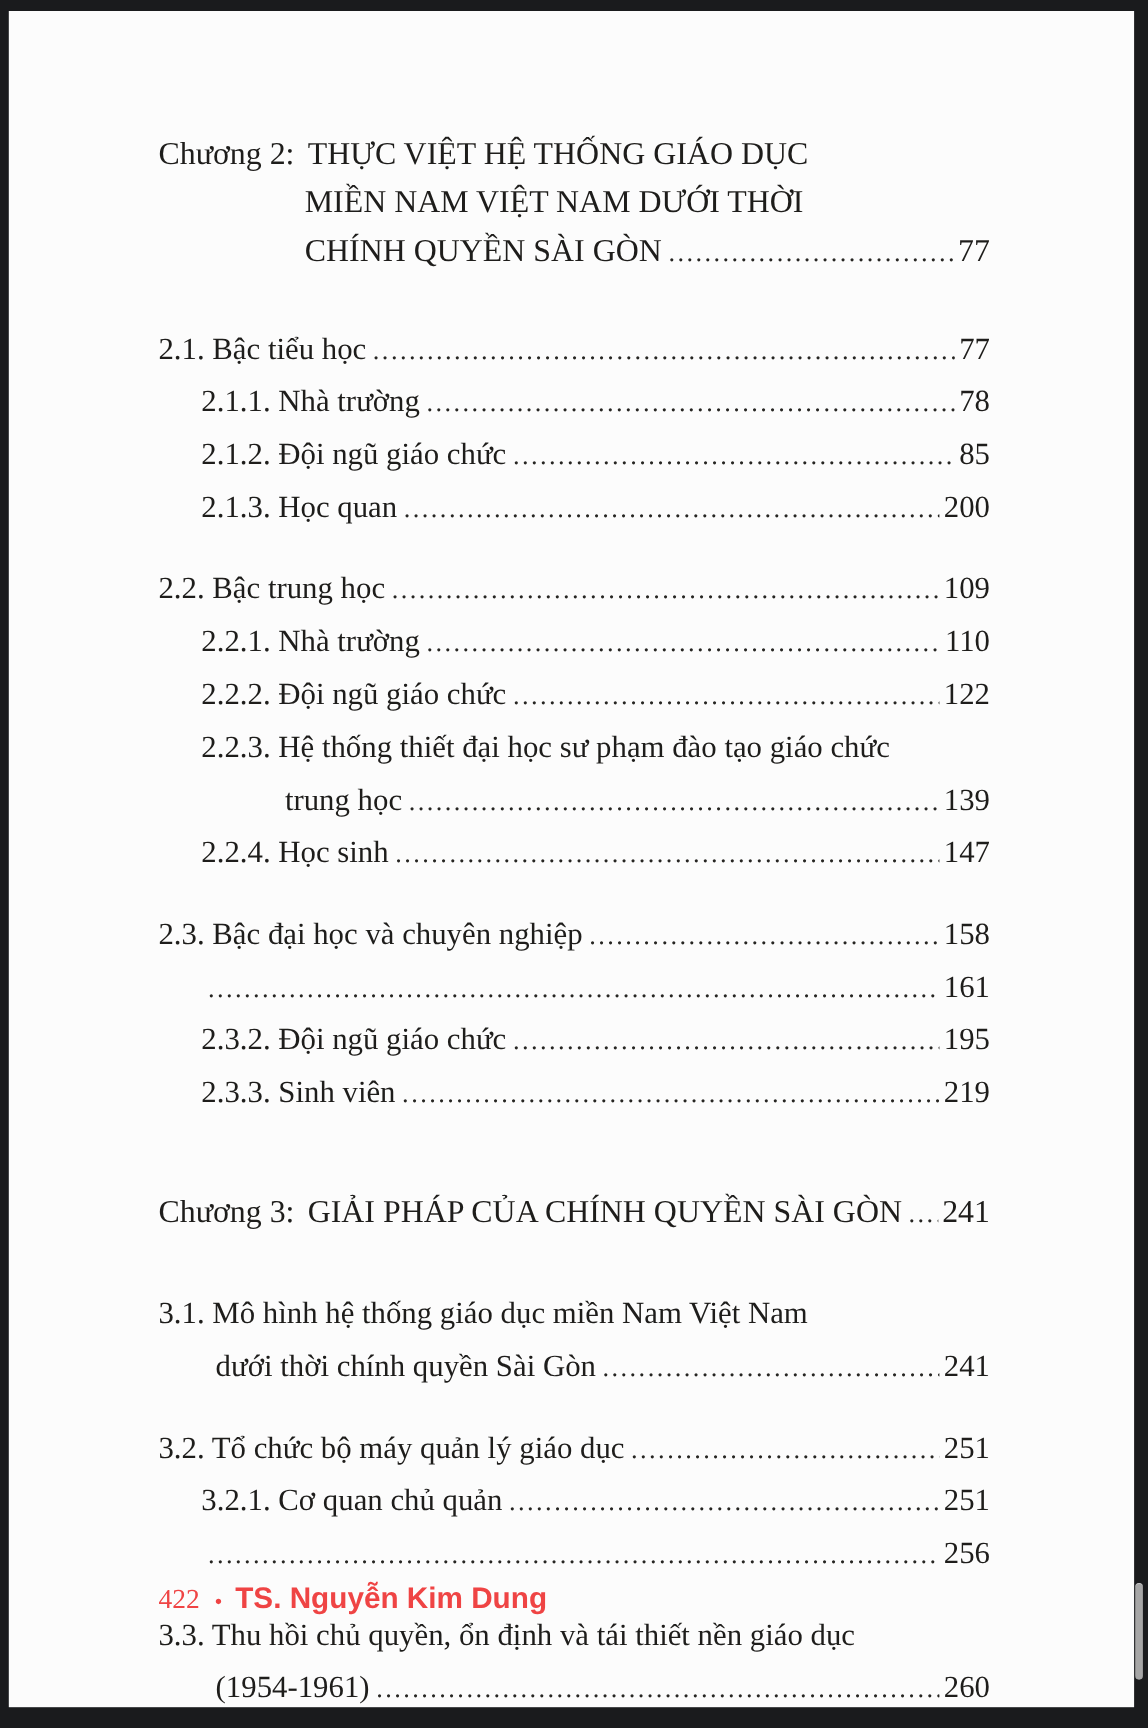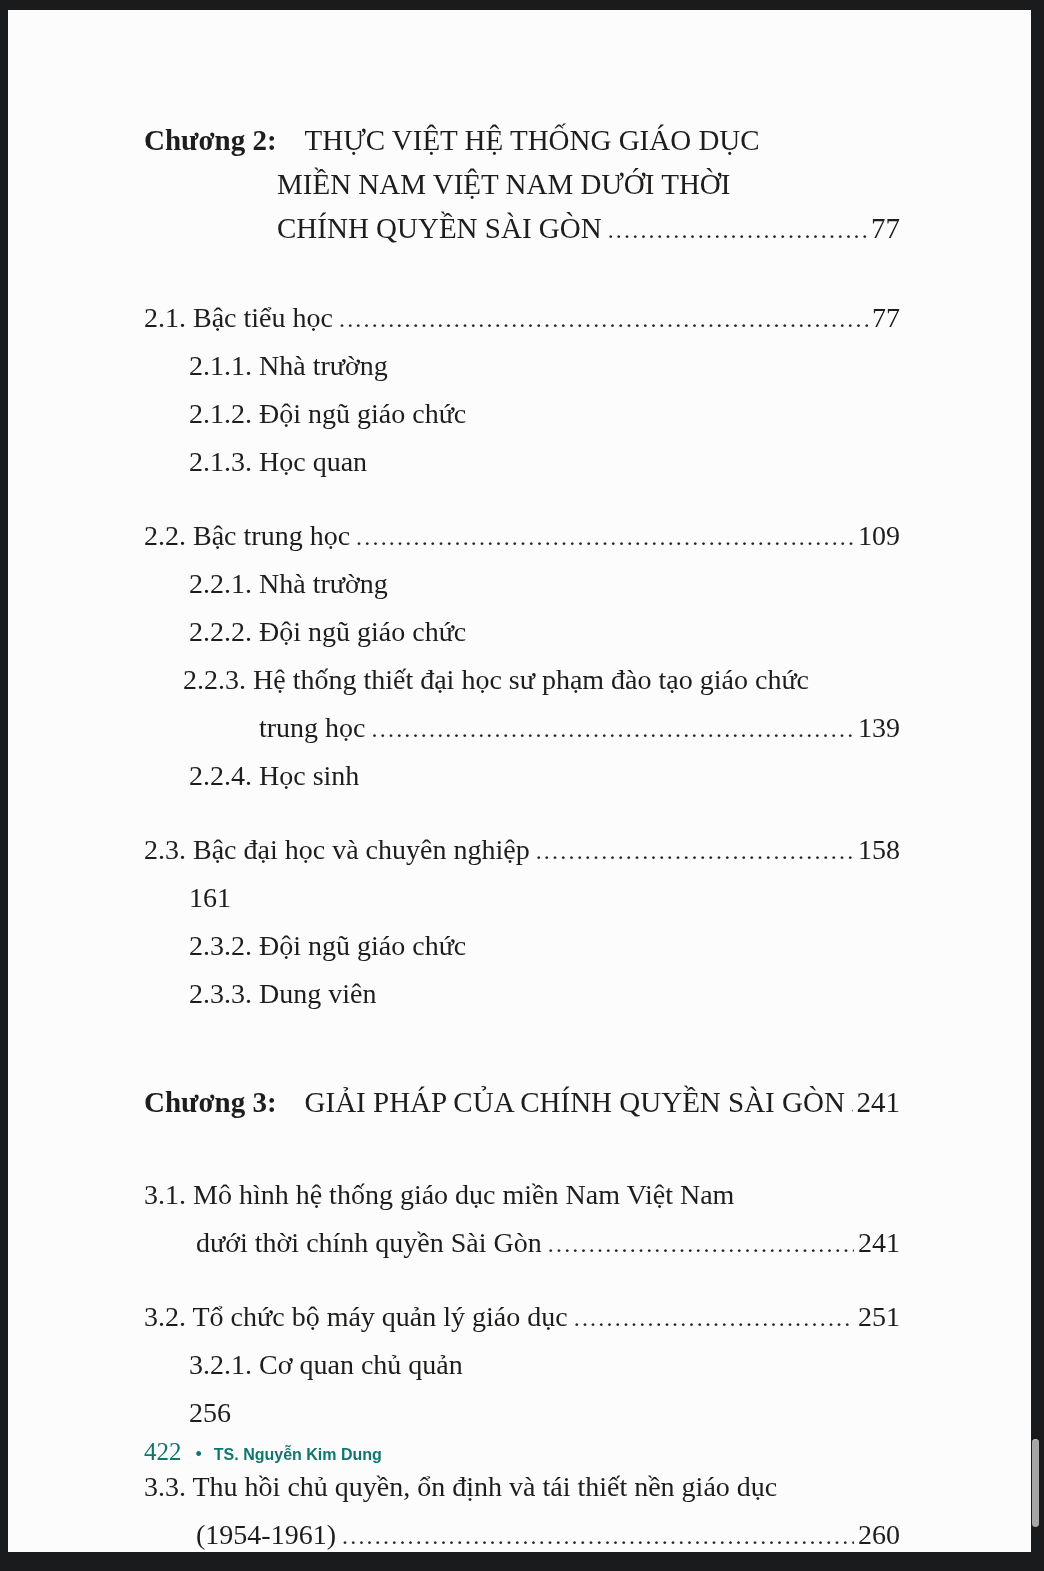--- a/index.html
+++ b/index.html
@@ -27,26 +27,26 @@
     font-size: 28px;
     line-height: 48px;
     overflow: hidden;
   }
   .toc-row.chapter, .toc-row.chapter_cont {
     height: 44px;
     line-height: 44px;
     font-size: 29px;
   }
   .toc-row .prefix {
-    font-weight: bold;
-    margin-right: 28px;
+    font-weight: normal;
+    margin-right: 12px;
   }
   .toc-row.chapter_cont { padding-left: 133px; }
   .toc-row.l1 { padding-left: 0; margin-top: 26px; }
-  .toc-row.l2 { padding-left: 39px; flex-direction: column; }
+  .toc-row.l2 { padding-left: 39px; }
   .toc-row.l1_cont { padding-left: 52px; }
   .toc-row.l2_cont { padding-left: 115px; }
   .toc-row.gap_sm { height: 18px; }
   .toc-row.gap_md { height: 21px; }
   .toc-row.gap_lg { height: 62px; }
   .leader {
     flex: 1 1 auto;
     overflow: hidden;
     font-size: 24px;
     letter-spacing: 2.2px;
@@ -57,33 +57,33 @@
   .pagenum {
     flex: 0 0 auto;
     text-align: left;
   }
   .footer {
     position: absolute;
     left: 136px;
     top: 1428px;
     display: flex;
     align-items: baseline;
-    color: #0f766e;
+    color: #ef4444;
   }
   .footer .fnum {
     font-size: 25px;
     font-family: "Liberation Serif", serif;
   }
   .footer .fbullet {
     font-size: 18px;
     margin: 0 12px 0 14px;
     font-family: "Liberation Sans", sans-serif;
   }
   .footer .fauthor {
-    font-size: 16px;
+    font-size: 27px;
     font-weight: 600;
     font-family: "Liberation Sans", sans-serif;
   }
   .scrollbar-thumb {
     position: absolute;
     right: 5px;
     top: 1439px;
     width: 7px;
     height: 87px;
     border-radius: 4px;
@@ -165,21 +165,21 @@
       <div class="toc-row l2">
         <span class="leader">................................................................................................................................................................</span>
         <span class="pagenum">161</span>
       </div>
       <div class="toc-row l2">
         <span class="label">2.3.2. Đội ngũ giáo chức</span>
         <span class="leader">................................................................................................................................................................</span>
         <span class="pagenum">195</span>
       </div>
       <div class="toc-row l2">
-        <span class="label">2.3.3. Dung viên</span>
+        <span class="label">2.3.3. Sinh viên</span>
         <span class="leader">................................................................................................................................................................</span>
         <span class="pagenum">219</span>
       </div>
       <div class="toc-row gap_lg"></div>
       <div class="toc-row chapter">
         <span class="prefix">Chương 3:</span>
         <span class="label">GIẢI PHÁP CỦA CHÍNH QUYỀN SÀI GÒN</span>
         <span class="leader">................................................................................................................................................................</span>
         <span class="pagenum">241</span>
       </div>

